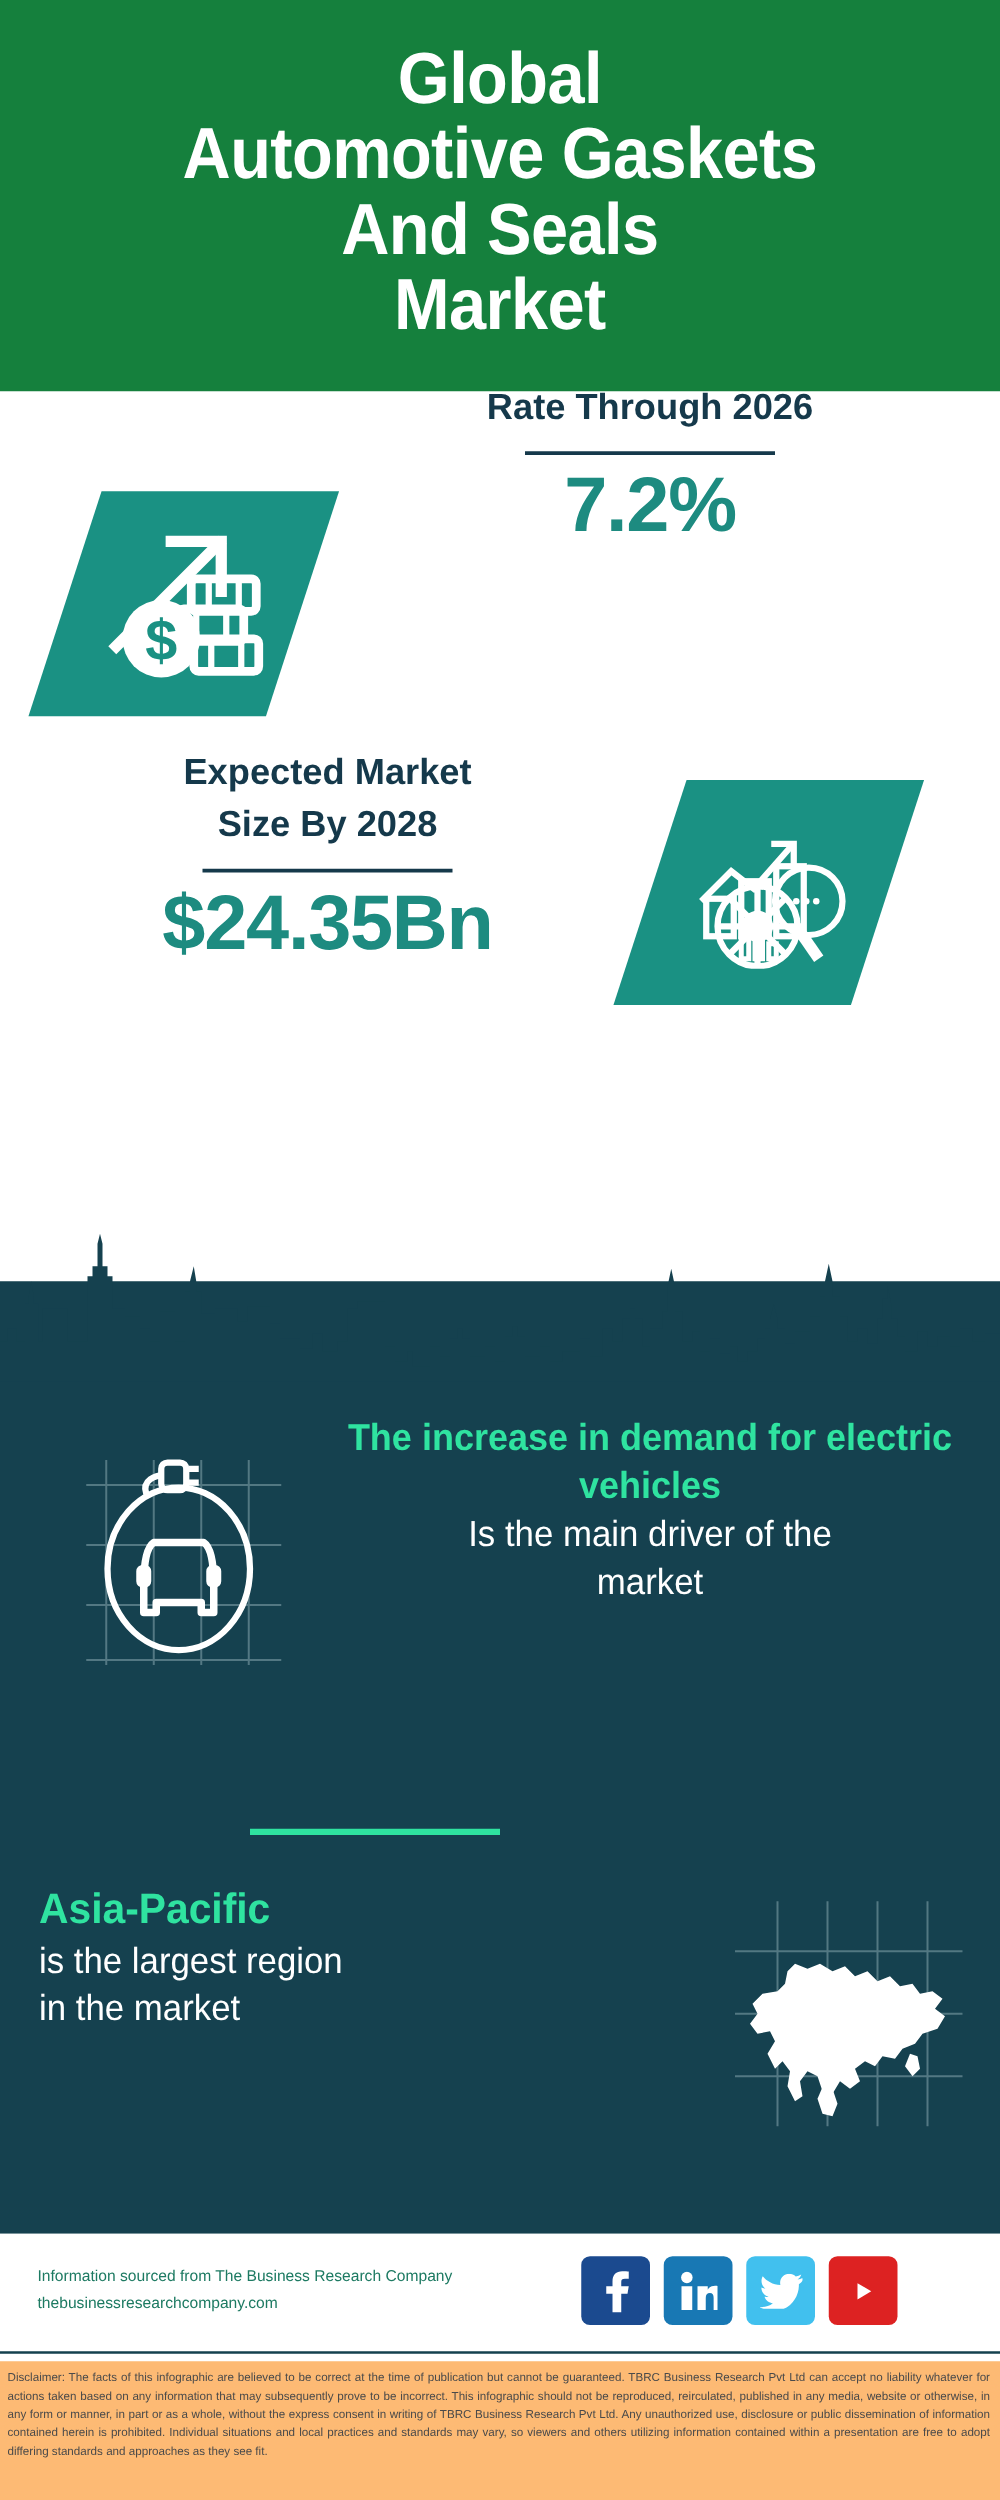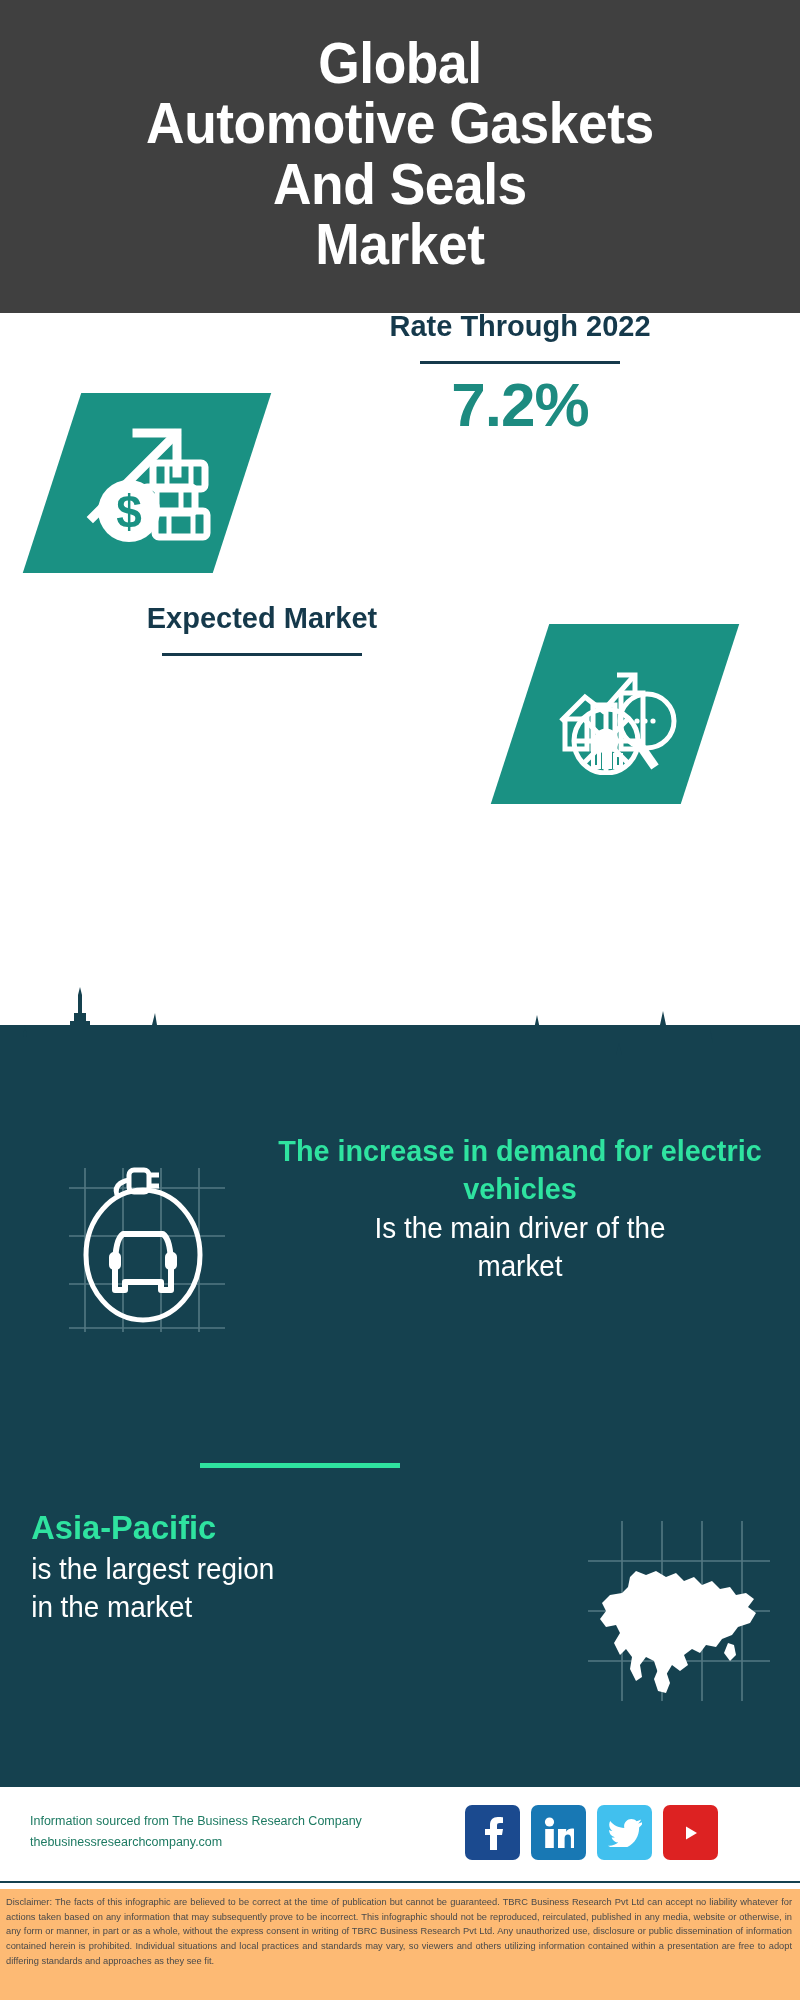--- a/index.html
+++ b/index.html
@@ -10,21 +10,21 @@
     width: 800px;
     height: 2000px;
     overflow: hidden;
     position: relative;
   }
   .page { position: relative; width: 800px; height: 2000px; background:#fff; }
 
   
   .header {
     position: absolute; left:0; top:0; width:800px; height:313px;
-    background: #404040;
+    background: #15803d;
     display:flex; align-items:center; justify-content:center;
     padding: 6px 20px 12px;
   }
   .header-title {
     color:#ffffff;
     font-family:"Liberation Sans Narrow","Liberation Sans",sans-serif;
     font-weight:700;
     font-size:58px;
     line-height:1.04;
     text-align:center;
@@ -174,34 +174,36 @@
 
             <circle cx="48" cy="88" r="31" fill="#fff"></circle>
             <text x="48" y="105" font-family="Liberation Sans, sans-serif" font-size="46" font-weight="700" fill="#1a9183" text-anchor="middle">$</text>
           </svg>
         </span>
       </div>
     </div>
 
     <div class="txtblock g-text">
       <div class="txt-head">
-        <div>Rate Through 2022</div>
+        <div>Rate Through 2026</div>
       </div>
       <div class="divider-dark"></div>
       <div class="bigval">7.2%</div>
     </div>
   </div>
 
   <div class="stat-row stat-size">
 
     <div class="txtblock s-text">
       <div class="txt-head">
         <div>Expected Market</div>
+        <div>Size By 2028</div>
       </div>
       <div class="divider-dark"></div>
+      <div class="bigval">$24.35Bn</div>
     </div>
 
     <div class="para s-para">
       <div class="para-inner">
         <span>
           <svg width="128" height="122" viewBox="0 0 128 122" fill="none" stroke="#fff" stroke-width="5">
 
             <polyline points="10,68 34,44 52,58 82,24" fill="none"></polyline>
             <polyline points="66,22 84,22 84,40" fill="none"></polyline>
 

